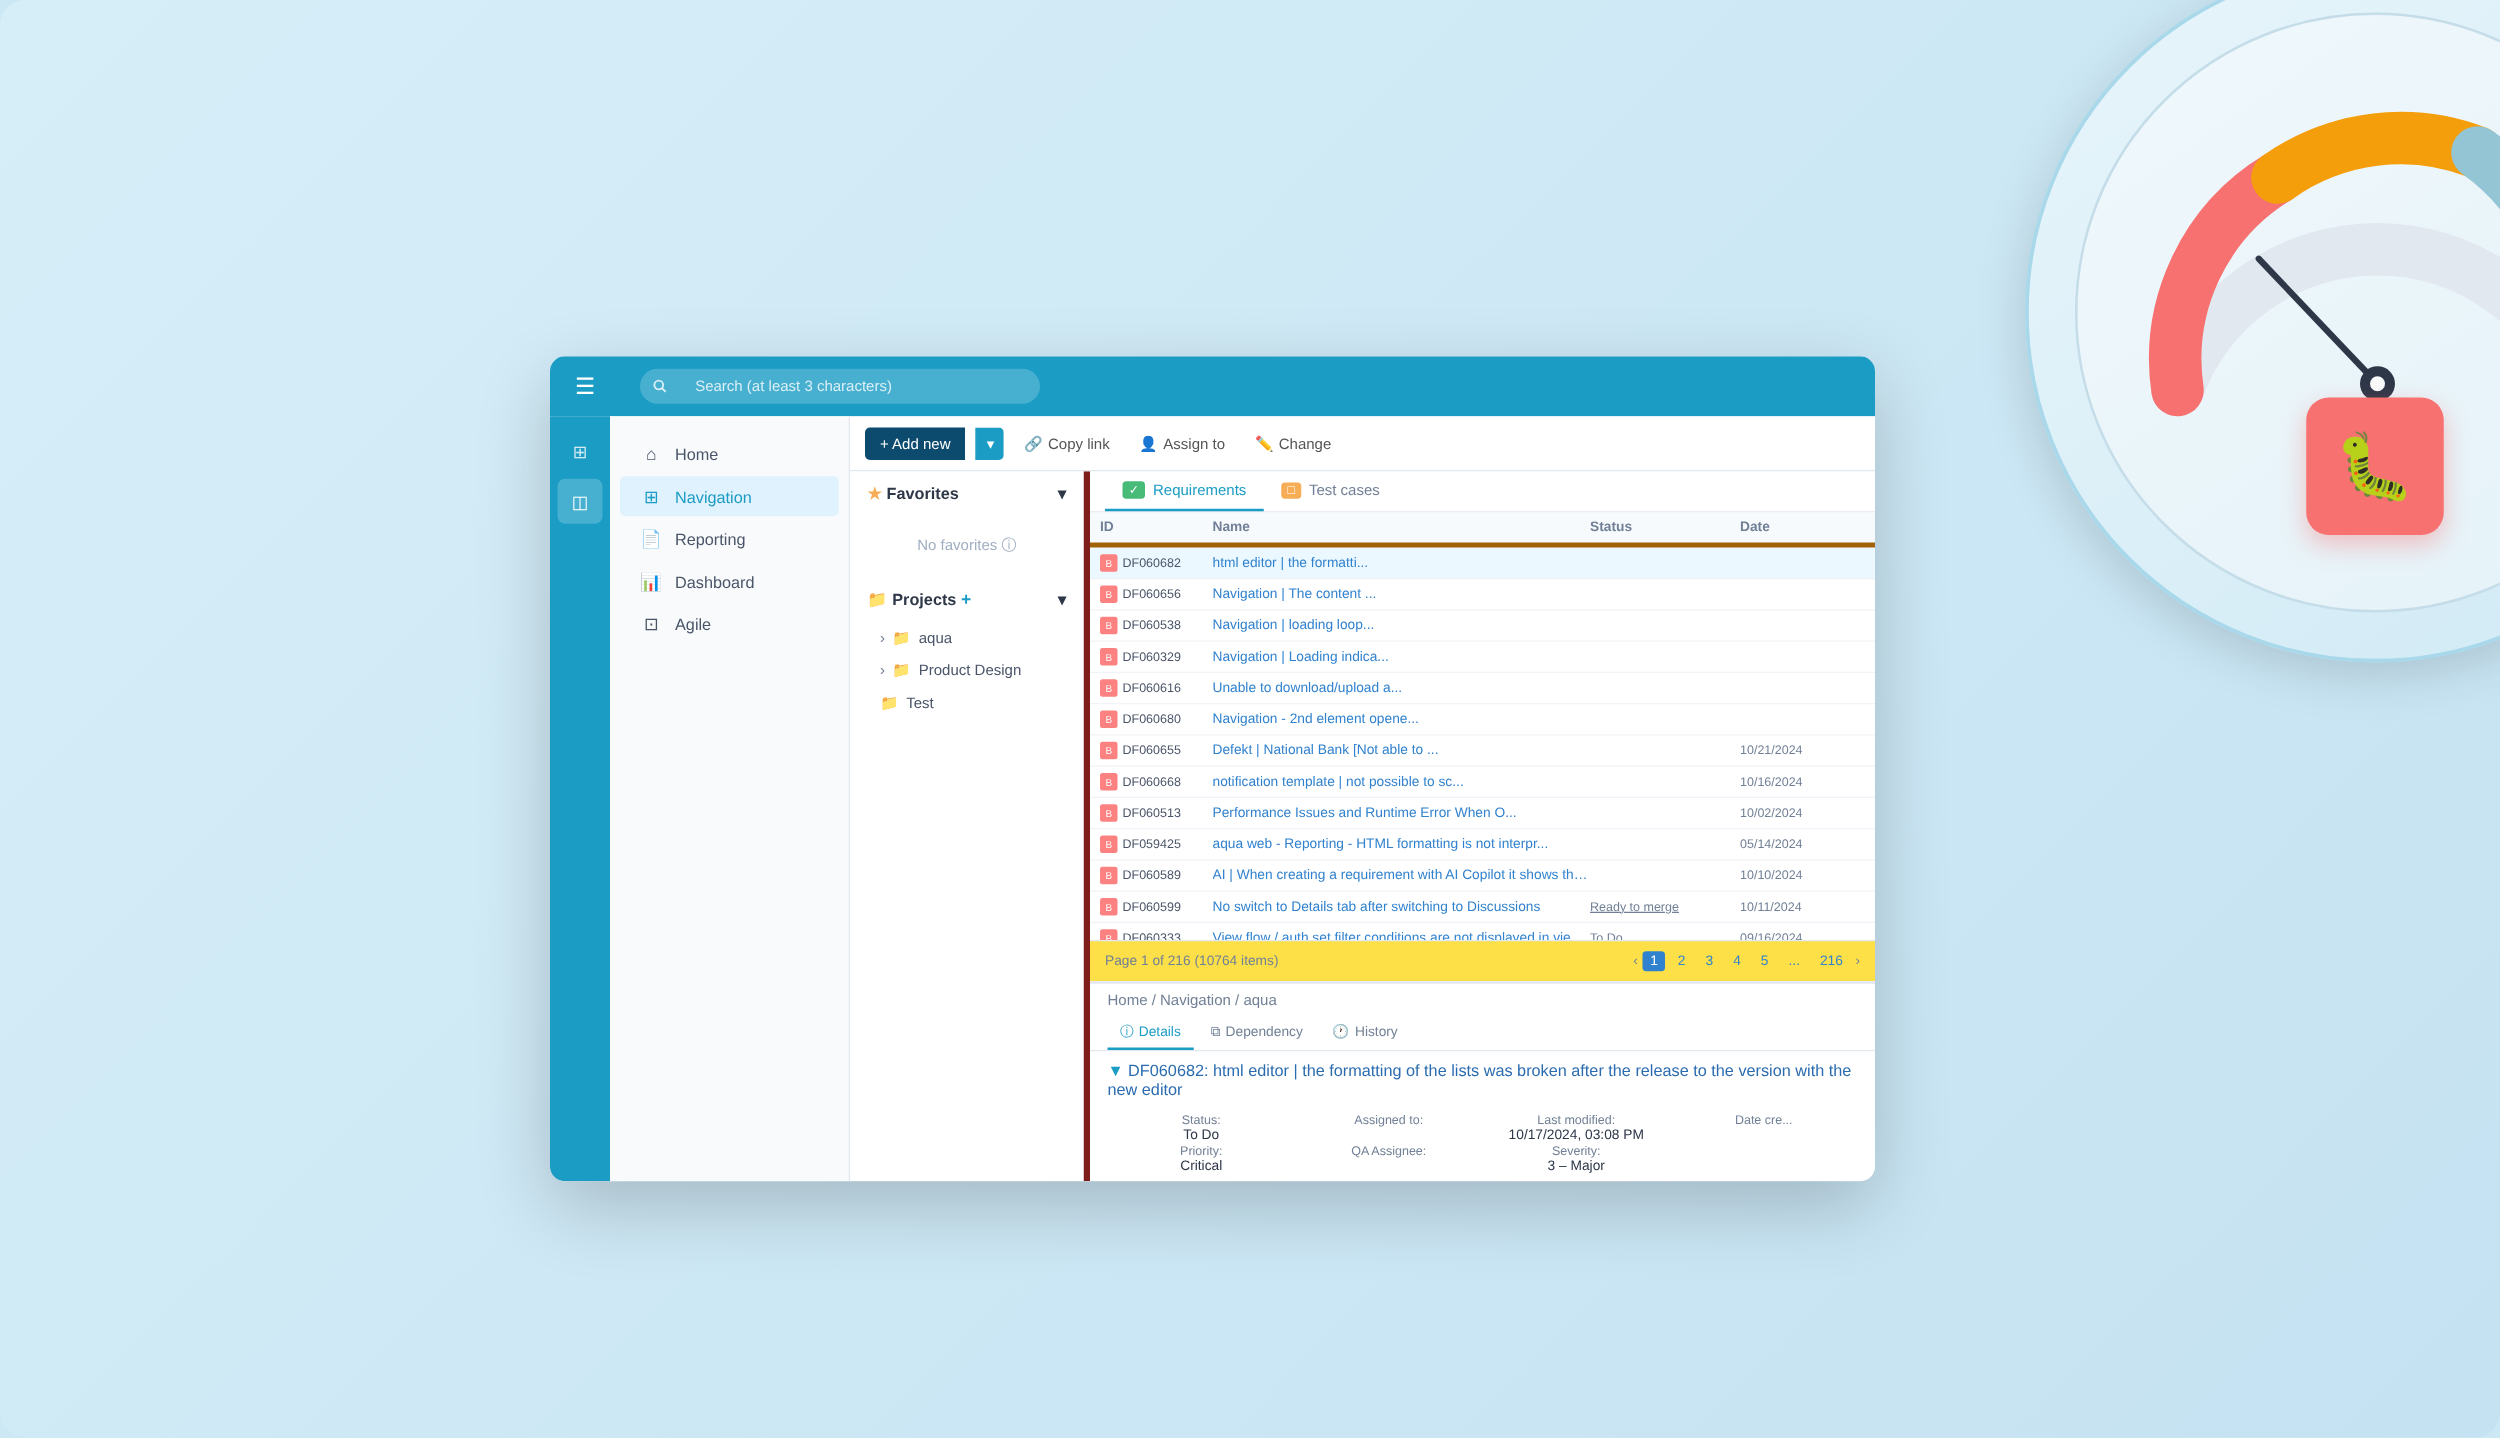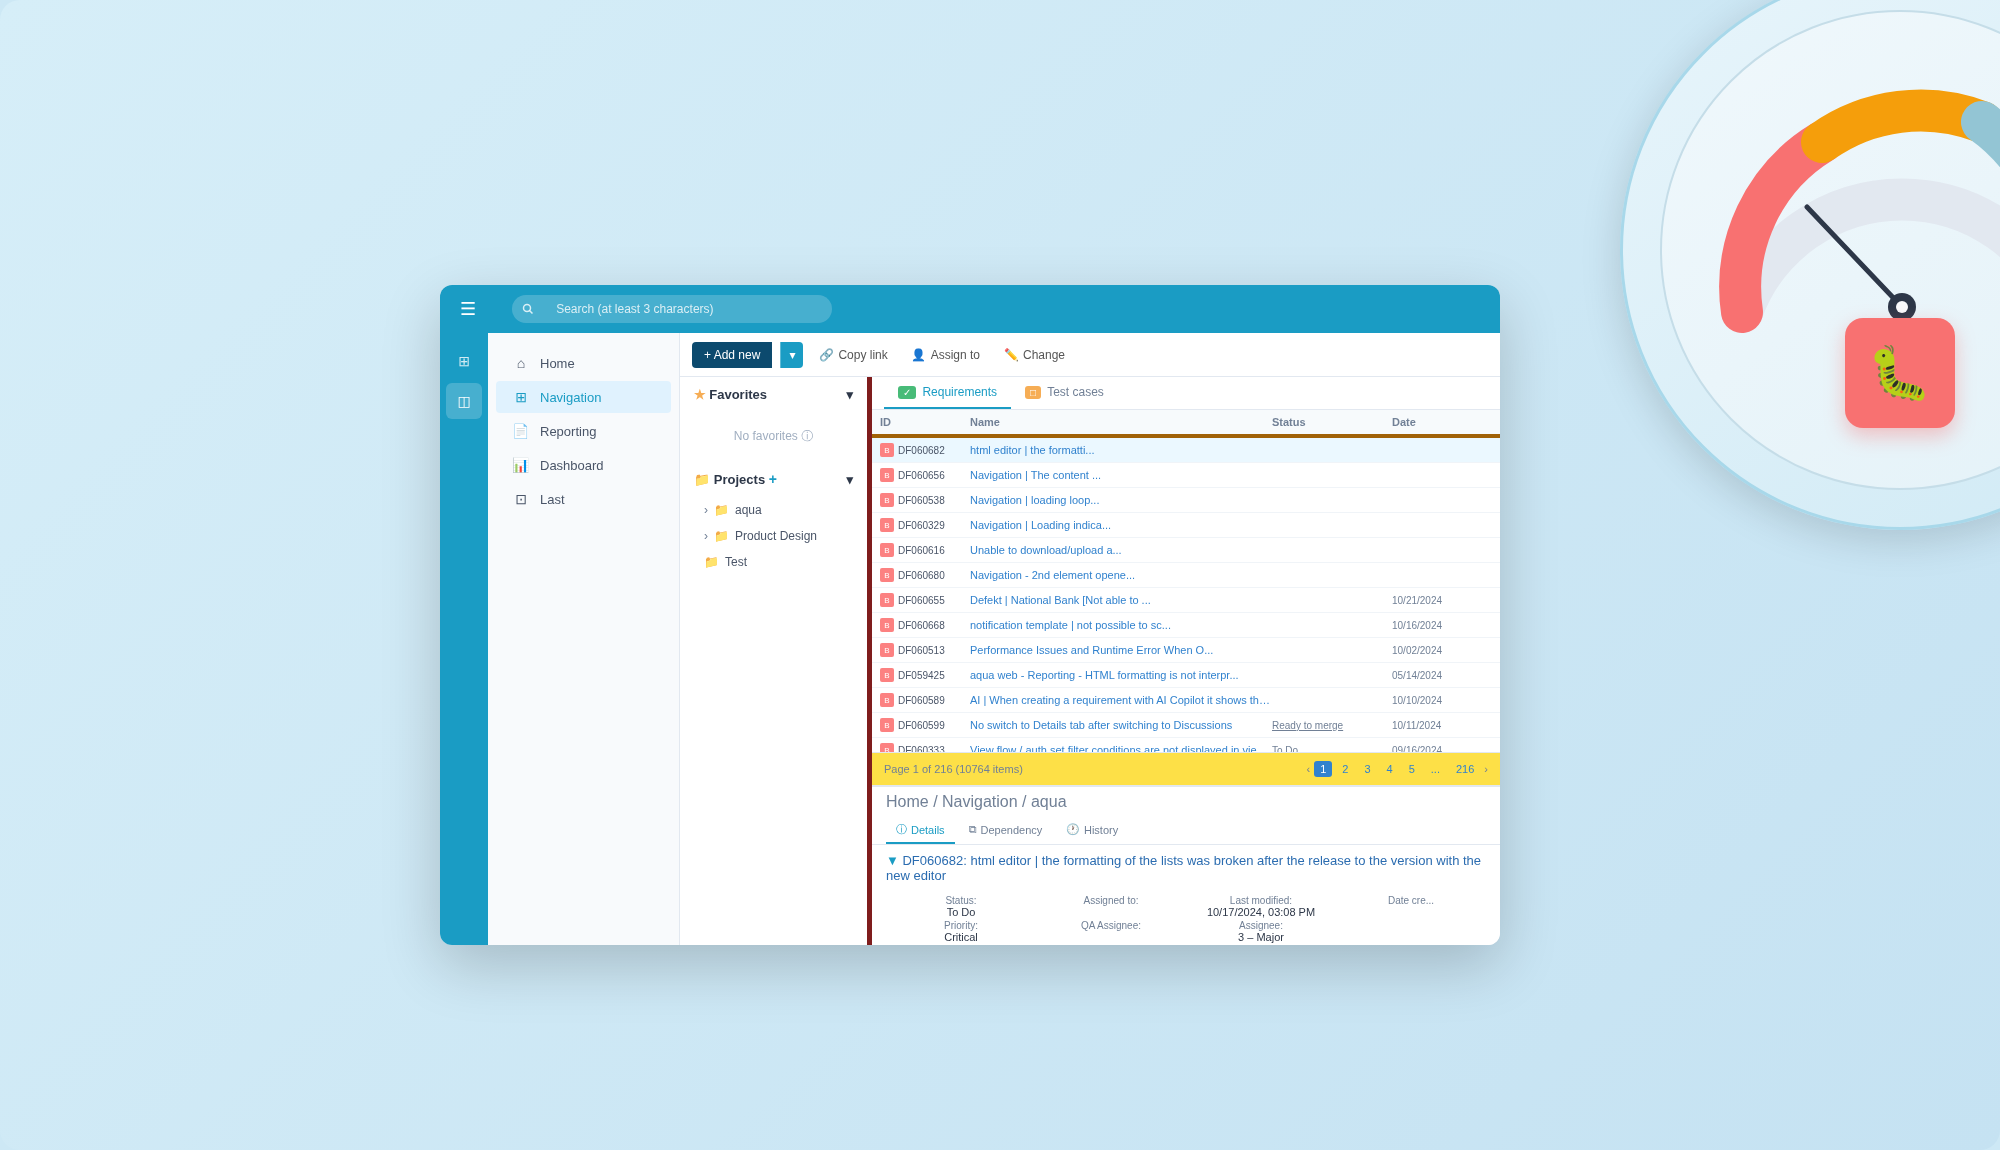--- a/index.html
+++ b/index.html
@@ -407,21 +407,21 @@
     
     .detail-panel {
       height: 160px;
       background: white;
       border-top: 2px solid #e2e8f0;
       overflow: hidden;
     }
 
     .breadcrumb {
       padding: 6px 14px;
-      font-size: 16px;
+      font-size: 12px;
       color: #718096;
     }
 
     .detail-tabs {
       display: flex;
       border-bottom: 1px solid #e2e8f0;
       padding: 0 14px;
       gap: 4px;
     }
 
@@ -597,21 +597,21 @@
         <div class="nav-item">
           <span class="nav-icon">📄</span>
           <span>Reporting</span>
         </div>
         <div class="nav-item">
           <span class="nav-icon">📊</span>
           <span>Dashboard</span>
         </div>
         <div class="nav-item">
           <span class="nav-icon">⊡</span>
-          <span>Last</span>
+          <span>Agile</span>
         </div>
       </div>
 
       <div class="main-content">
 
         <div class="toolbar">
           <button class="add-new-btn">
             <span>+ Add new</span>
           </button>
           <button class="add-new-dropdown">▾</button>
@@ -869,21 +869,21 @@
                 </div>
                 <div>
                   <div class="field-label">Priority:</div>
                   <div class="field-value">Critical</div>
                 </div>
                 <div>
                   <div class="field-label">QA Assignee:</div>
                   <div class="field-value"></div>
                 </div>
                 <div>
-                  <div class="field-label">Assignee:</div>
+                  <div class="field-label">Severity:</div>
                   <div class="field-value">3 – Major</div>
                 </div>
               </div>
             </div>
 
           </div>
         </div>
       </div>
     </div>
   </div>

